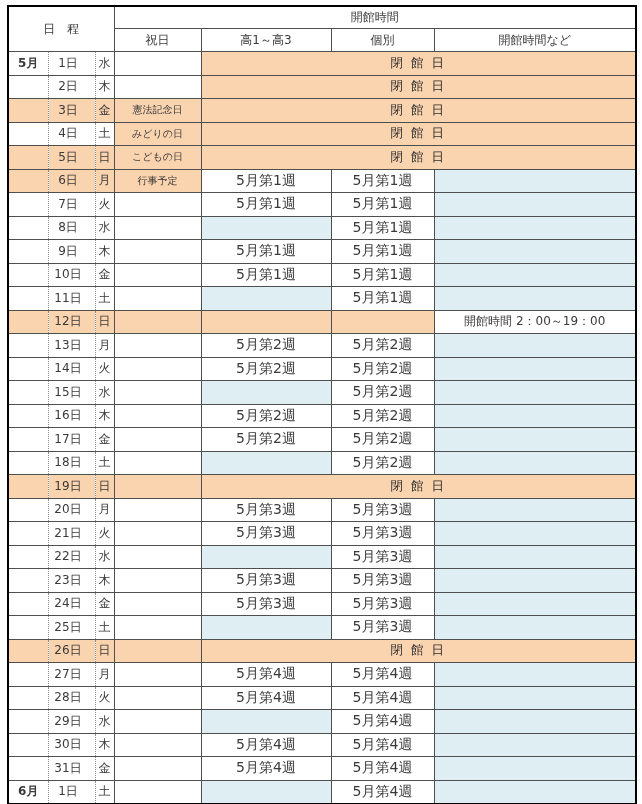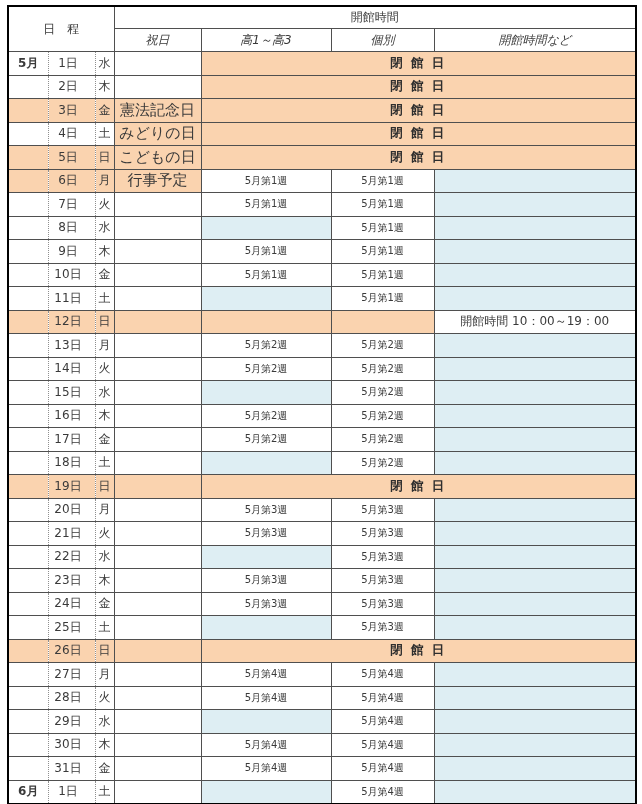--- a/index.html
+++ b/index.html
@@ -17,31 +17,31 @@
   th, td {
     border:1px solid #4f4f4f;
     padding:0; margin:0;
     text-align:center; vertical-align:middle;
     font-weight:normal;
     white-space:nowrap; overflow:hidden;
     background:#ffffff;
   }
   thead th { font-size:12px; color:#3a3a3a; }
   .hrow1 th { height:21px; }
-  .hrow2 th { height:22px;font-style:italic; }
+  .hrow2 th { height:22px; }
   tbody td { height:22.5px; font-size:12px; }
   
   .c-month { border-right:1px dotted #8f8f8f;font-weight:bold; }
   .c-day   { border-left:1px dotted #8f8f8f; border-right:1px dotted #8f8f8f;
              padding-right:7px; }
   .c-weekday { border-left:1px dotted #8f8f8f; }
-  .holiday-cell { font-size:15px;margin-left:6px; }
-  .week-cell { font-size:10px; }
+  .holiday-cell { font-size:10px;margin-left:6px; }
+  .week-cell { font-size:14px; }
   .hours-cell { font-size:12px; }
-  .closed-cell { font-weight:bold; font-size:12.5px; letter-spacing:2px; color:#2e2e2e; }
+  .closed-cell { font-weight:normal; font-size:12.5px; letter-spacing:2px; color:#2e2e2e; }
   .bg-orange { background:var(--c-orange); }
   .bg-blue { background:var(--c-blue); }
 </style>
 </head>
 <body>
 
 <div class="page">
   <table class="schedule">
     <colgroup>
       <col style="width:40px">
@@ -154,21 +154,21 @@
           <td class="week-cell">5月第1週</td>
           <td class="hours-cell bg-blue"></td>
         </tr>
         <tr>
           <td class="c-month bg-orange"></td>
           <td class="c-day bg-orange">12日</td>
           <td class="c-weekday bg-orange">日</td>
           <td class="holiday-cell bg-orange"></td>
           <td class="week-cell bg-orange"></td>
           <td class="week-cell bg-orange"></td>
-          <td class="hours-cell">開館時間 10：00～19：00</td>
+          <td class="hours-cell">開館時間 2：00～19：00</td>
         </tr>
         <tr>
           <td class="c-month"></td>
           <td class="c-day">13日</td>
           <td class="c-weekday">月</td>
           <td class="holiday-cell"></td>
           <td class="week-cell">5月第2週</td>
           <td class="week-cell">5月第2週</td>
           <td class="hours-cell bg-blue"></td>
         </tr>

